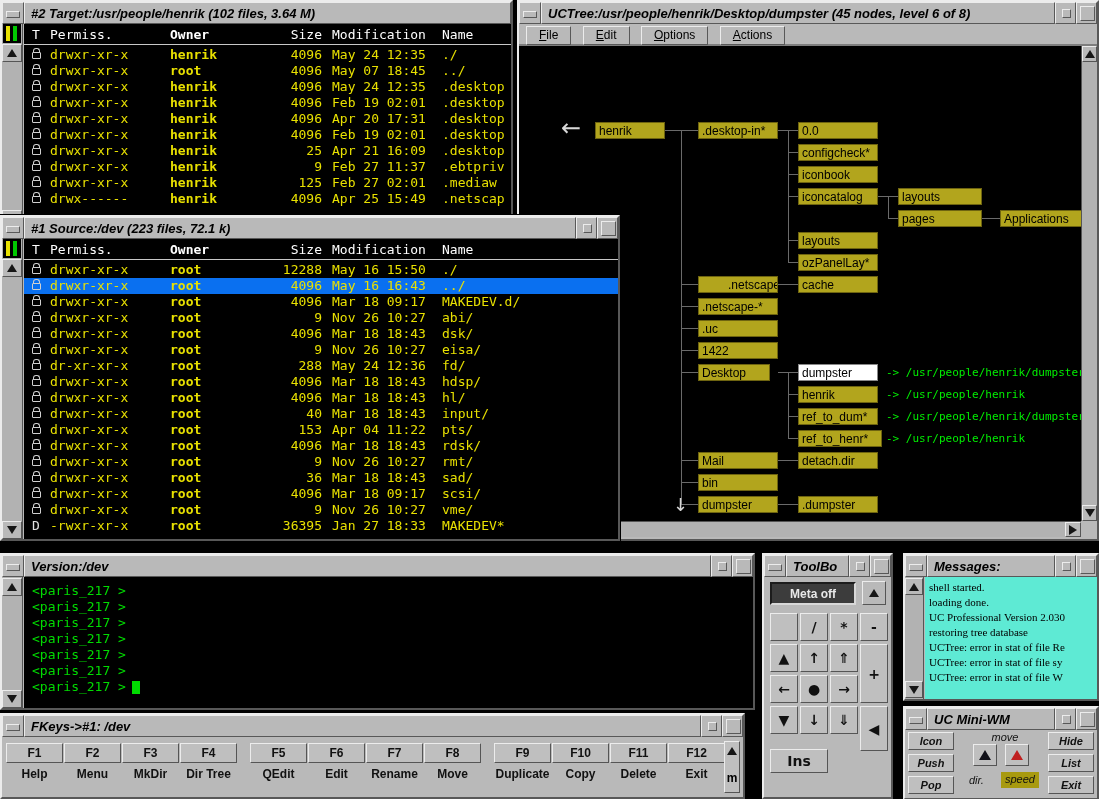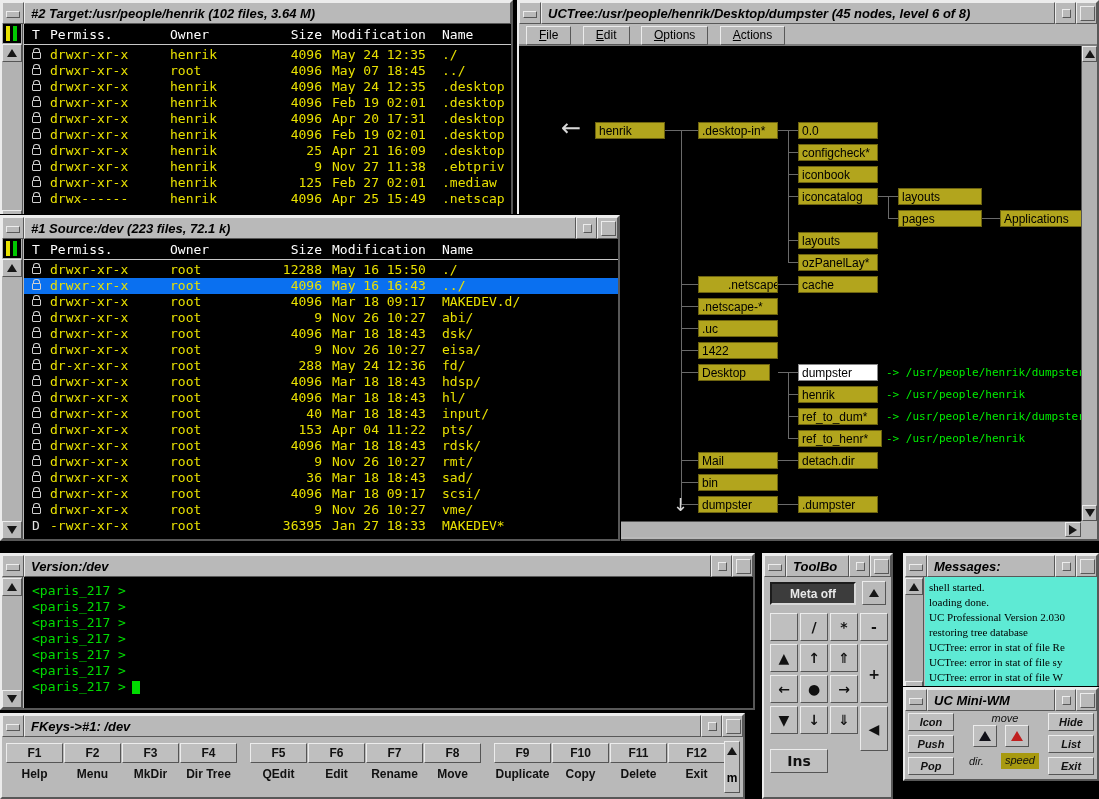--- a/index.html
+++ b/index.html
@@ -45,21 +45,21 @@
 
   
   .filelist { position:absolute; left:22px; right:0; top:0; bottom:0; background:#000;
         font:13px "DejaVu Sans Mono",monospace; color:#e8e000; overflow:hidden; padding-top:2px; }
   .frow { display:flex; height:16px; line-height:16px; white-space:pre; }
   .frow.header { color:#fff; height:19px; line-height:17px; border-bottom:1px solid #c8c8c8;
         margin-bottom:2px; }
   .frow.sel { background:#0a70f0; }
   .col-type { width:26px; padding-left:8px; flex:none; }
   .col-perm { width:120px; flex:none; }
-  .col-owner{ width:78px; flex:none; }
+  .col-owner{ width:78px; flex:none;font-weight:bold; }
   .col-size { width:74px; flex:none; text-align:right; }
   .col-mod  { width:118px; flex:none; padding-left:10px; }
   .col-name { flex:1; padding-left:2px; overflow:hidden; }
   .lock { display:inline-block; width:9px; height:7px; border:1px solid #cfcfcf;
         border-radius:1px; position:relative; top:0; }
   .lock::before { content:""; position:absolute; width:5px; height:4px; left:0px; top:-5px;
         border:1px solid #cfcfcf; border-bottom:none; border-radius:3px 3px 0 0; }
   .type-letter { color:#e0e0e0; }
 
   
@@ -153,21 +153,21 @@
       </div>
       <div class="filelist" id="target-list">
           <div class="frow header"><span class="col-type">T</span><span class="col-perm">Permiss.</span><span class="col-owner">Owner</span><span class="col-size">Size</span><span class="col-mod">Modification</span><span class="col-name">Name</span></div>
           <div class="frow"><span class="col-type"><i class="lock"></i></span><span class="col-perm">drwxr-xr-x</span><span class="col-owner">henrik</span><span class="col-size">4096</span><span class="col-mod">May 24 12:35</span><span class="col-name">./</span></div>
           <div class="frow"><span class="col-type"><i class="lock"></i></span><span class="col-perm">drwxr-xr-x</span><span class="col-owner">root</span><span class="col-size">4096</span><span class="col-mod">May 07 18:45</span><span class="col-name">../</span></div>
           <div class="frow"><span class="col-type"><i class="lock"></i></span><span class="col-perm">drwxr-xr-x</span><span class="col-owner">henrik</span><span class="col-size">4096</span><span class="col-mod">May 24 12:35</span><span class="col-name">.desktop</span></div>
           <div class="frow"><span class="col-type"><i class="lock"></i></span><span class="col-perm">drwxr-xr-x</span><span class="col-owner">henrik</span><span class="col-size">4096</span><span class="col-mod">Feb 19 02:01</span><span class="col-name">.desktop</span></div>
           <div class="frow"><span class="col-type"><i class="lock"></i></span><span class="col-perm">drwxr-xr-x</span><span class="col-owner">henrik</span><span class="col-size">4096</span><span class="col-mod">Apr 20 17:31</span><span class="col-name">.desktop</span></div>
           <div class="frow"><span class="col-type"><i class="lock"></i></span><span class="col-perm">drwxr-xr-x</span><span class="col-owner">henrik</span><span class="col-size">4096</span><span class="col-mod">Feb 19 02:01</span><span class="col-name">.desktop</span></div>
           <div class="frow"><span class="col-type"><i class="lock"></i></span><span class="col-perm">drwxr-xr-x</span><span class="col-owner">henrik</span><span class="col-size">25</span><span class="col-mod">Apr 21 16:09</span><span class="col-name">.desktop</span></div>
-          <div class="frow"><span class="col-type"><i class="lock"></i></span><span class="col-perm">drwxr-xr-x</span><span class="col-owner">henrik</span><span class="col-size">9</span><span class="col-mod">Nov 27 11:38</span><span class="col-name">.ebtpriv</span></div>
+          <div class="frow"><span class="col-type"><i class="lock"></i></span><span class="col-perm">drwxr-xr-x</span><span class="col-owner">henrik</span><span class="col-size">9</span><span class="col-mod">Feb 27 11:37</span><span class="col-name">.ebtpriv</span></div>
           <div class="frow"><span class="col-type"><i class="lock"></i></span><span class="col-perm">drwxr-xr-x</span><span class="col-owner">henrik</span><span class="col-size">125</span><span class="col-mod">Feb 27 02:01</span><span class="col-name">.mediaw</span></div>
           <div class="frow"><span class="col-type"><i class="lock"></i></span><span class="col-perm">drwx------</span><span class="col-owner">henrik</span><span class="col-size">4096</span><span class="col-mod">Apr 25 15:49</span><span class="col-name">.netscap</span></div>
         </div>
     </div>
   </div>
 
   <div class="window" id="win-uctree" style="left:517px;top:0;width:582px;height:541px;z-index:2">
     <div class="titlebar">
       <div class="menu-btn"></div>
       <div class="title-area">UCTree:/usr/people/henrik/Desktop/dumpster (45 nodes, level 6 of 8)</div>
@@ -434,21 +434,21 @@
           <div class="msg-line">loading done.</div>
           <div class="msg-line">UC Professional Version 2.030</div>
           <div class="msg-line">restoring tree database</div>
           <div class="msg-line">UCTree: error in stat of file Re</div>
           <div class="msg-line">UCTree: error in stat of file sy</div>
           <div class="msg-line">UCTree: error in stat of file W</div>
         </div>
     </div>
   </div>
 
-  <div class="window" id="win-miniwm" style="left:903px;top:687px;width:196px;height:94px;z-index:2">
+  <div class="window" id="win-miniwm" style="left:903px;top:706px;width:196px;height:94px;z-index:2">
     <div class="titlebar">
       <div class="menu-btn"></div>
       <div class="title-area">UC Mini-WM</div>
       <div class="tb-btn small"></div>
       <div class="tb-btn big"></div>
     </div>
     <div class="win-body">
       <div class="mw-btn" style="left:3px;top:2px">Icon</div>
       <div class="mw-btn" style="left:3px;top:24px">Push</div>
       <div class="mw-btn" style="left:3px;top:46px">Pop</div>

